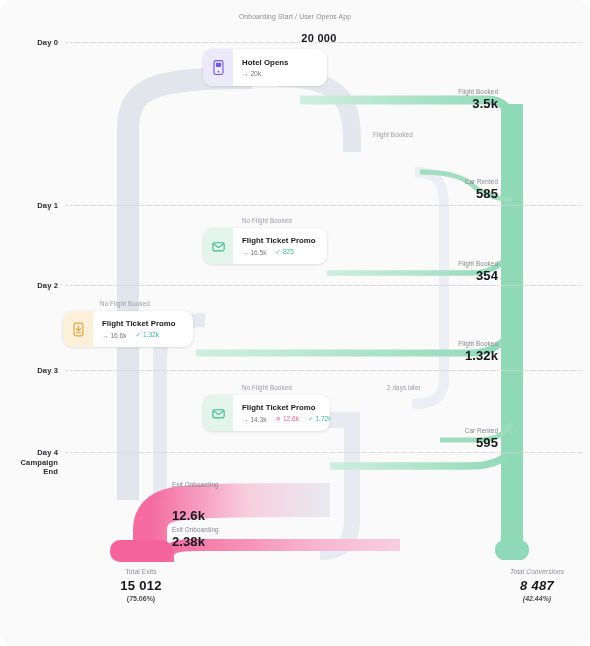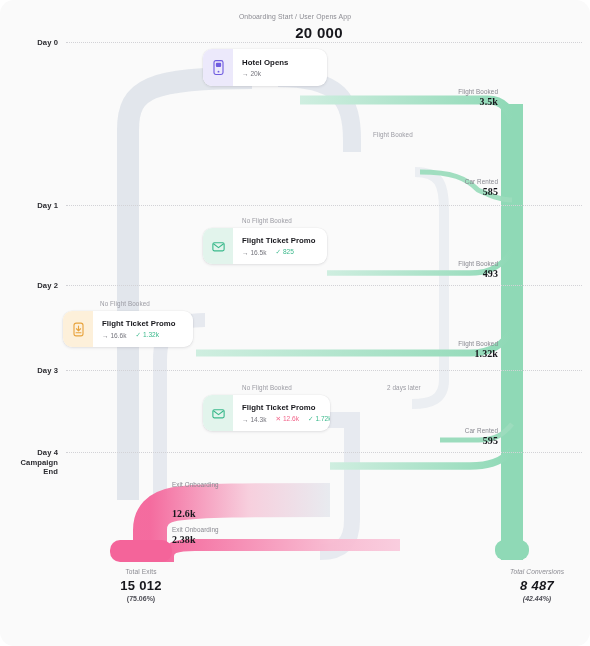--- a/index.html
+++ b/index.html
@@ -33,21 +33,21 @@
     transform:translateY(-4px);
     white-space:pre-line;
     line-height:9.5px;
   }
 
   
   .top-head{
     position:absolute;top:13px;left:0;width:590px;text-align:center;
   }
   .top-head .cap{font-size:6.8px;color:#8b8b92;letter-spacing:.15px;}
-  .top-head .val{font-size:15px;font-weight:bold;color:#17171c;margin-top:4px;letter-spacing:.3px;padding-left:48px;}
+  .top-head .val{font-size:11px;font-weight:bold;color:#17171c;margin-top:12px;letter-spacing:.3px;padding-left:48px;}
 
   
   .node{
     position:absolute;
     display:flex;align-items:stretch;
     background:#ffffff;
     border-radius:9px;
     box-shadow:0 1px 3px rgba(20,20,40,.10), 0 0 0 .6px rgba(20,20,40,.035);
     overflow:hidden;
   }
@@ -72,21 +72,21 @@
   .node.blue   .iconcell{background:#e6f0fb;}
 
   
   .cap-above{
     position:absolute;font-size:6.3px;color:#9a9aa2;letter-spacing:.1px;white-space:nowrap;
   }
 
   
   .flow-label{position:absolute;white-space:nowrap;}
   .flow-label .name{font-size:6.3px;color:#87878f;display:block;letter-spacing:.1px;}
-  .flow-label .num{font-size:10px;font-weight:bold;color:#17171c;display:block;margin-top:1px;letter-spacing:.1px;font-family:Liberation Serif, serif;}
+  .flow-label .num{font-size:13px;font-weight:bold;color:#17171c;display:block;margin-top:1px;letter-spacing:.1px;}
   .flow-label.right{text-align:right;}
 
   
   .total{position:absolute;text-align:center;width:140px;}
   .total .cap{font-size:6.6px;color:#8b8b92;letter-spacing:.1px;}
   .total .big{font-size:13px;font-weight:bold;color:#17171c;margin-top:3px;letter-spacing:.25px;}
   .total .pct{font-size:7px;font-weight:bold;color:#4d4d55;margin-top:2px;}
 </style>
 </head>
 <body>
@@ -253,21 +253,21 @@
     <span class="num">3.5k</span>
   </div>
 
   <div class="flow-label right" style="left:400px;top:178px;width:98px;">
     <span class="name">Car Rented</span>
     <span class="num">585</span>
   </div>
 
   <div class="flow-label right" style="left:400px;top:260px;width:98px;">
     <span class="name">Flight Booked</span>
-    <span class="num">493</span>
+    <span class="num">354</span>
   </div>
 
   <div class="flow-label right" style="left:400px;top:340px;width:98px;">
     <span class="name">Flight Booked</span>
     <span class="num">1.32k</span>
   </div>
 
   <div class="flow-label right" style="left:400px;top:427px;width:98px;">
     <span class="name">Car Rented</span>
     <span class="num">595</span>

